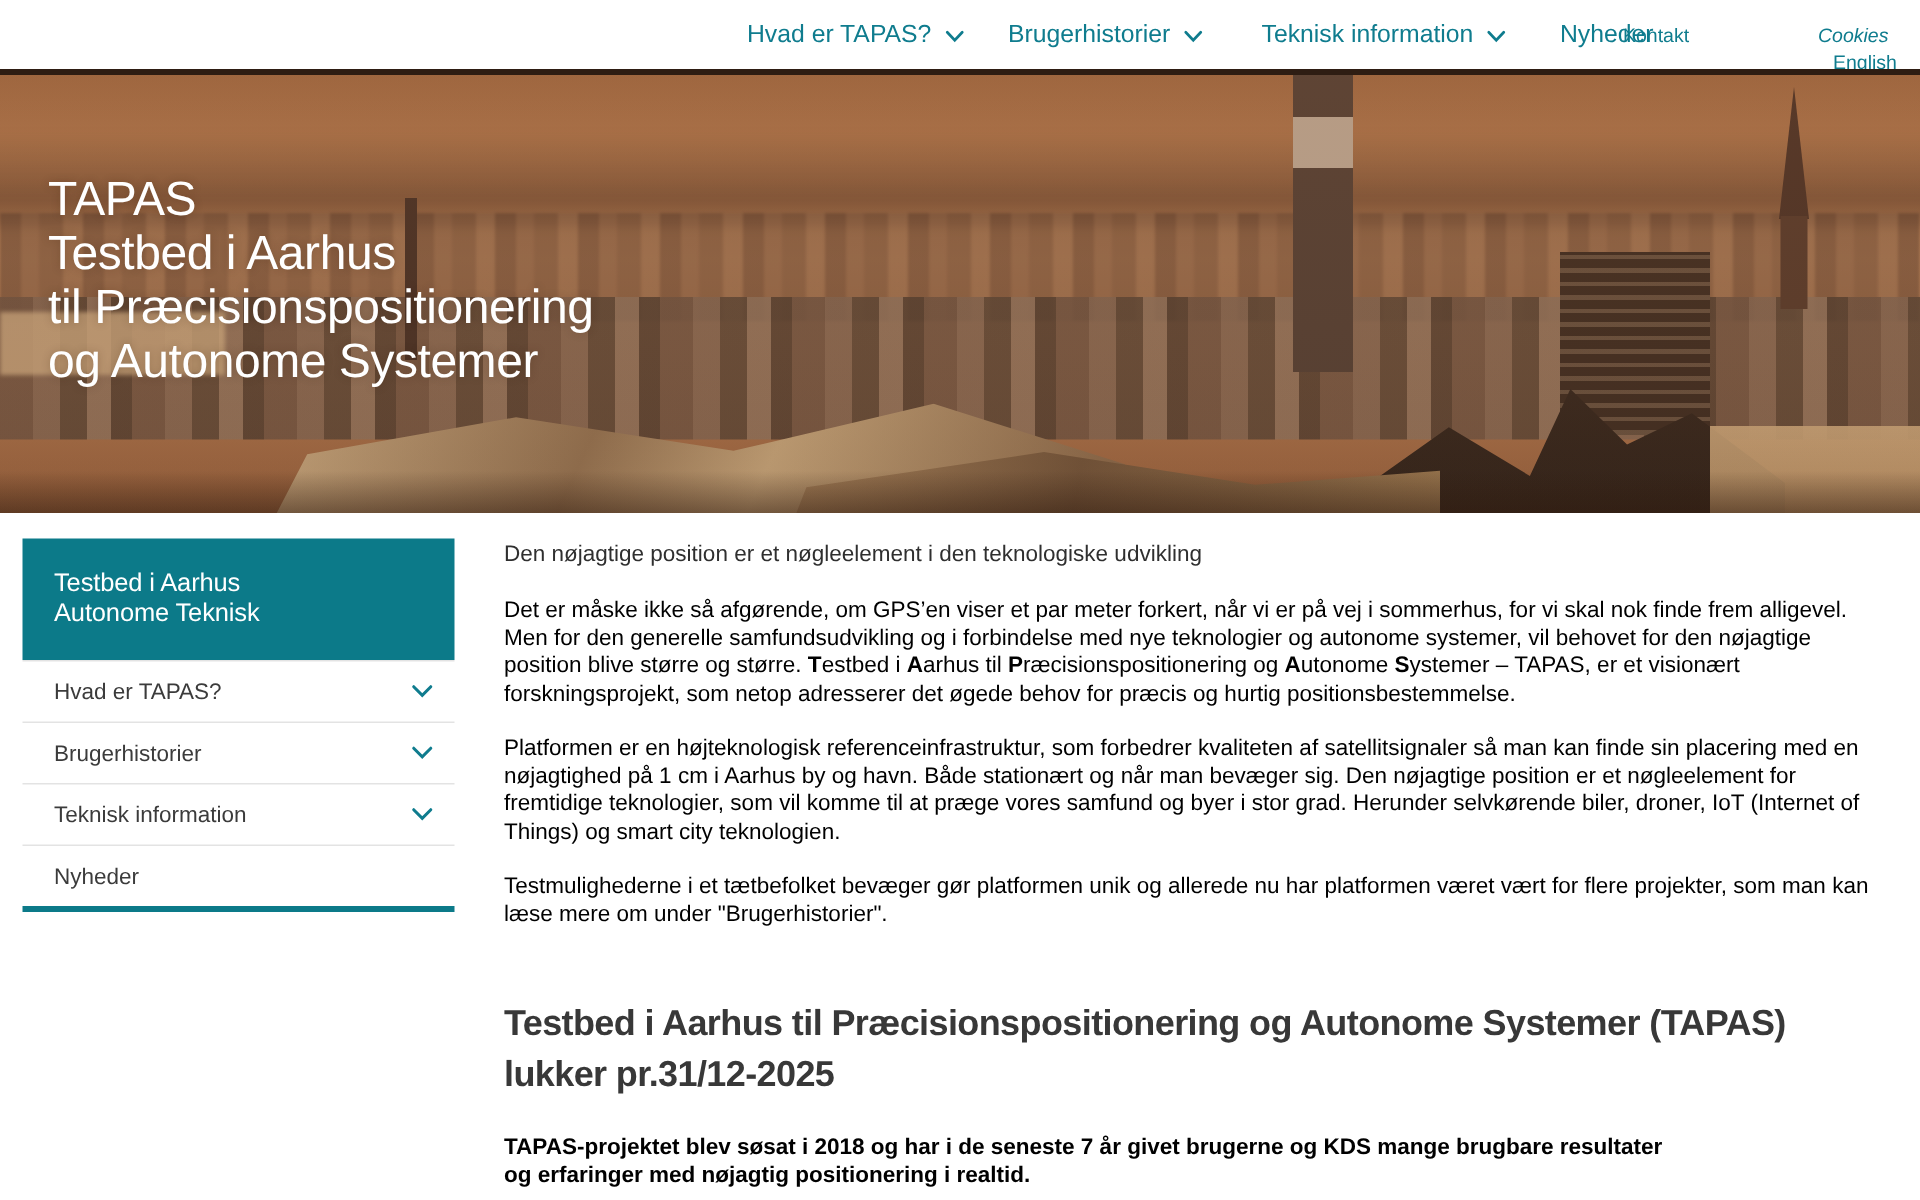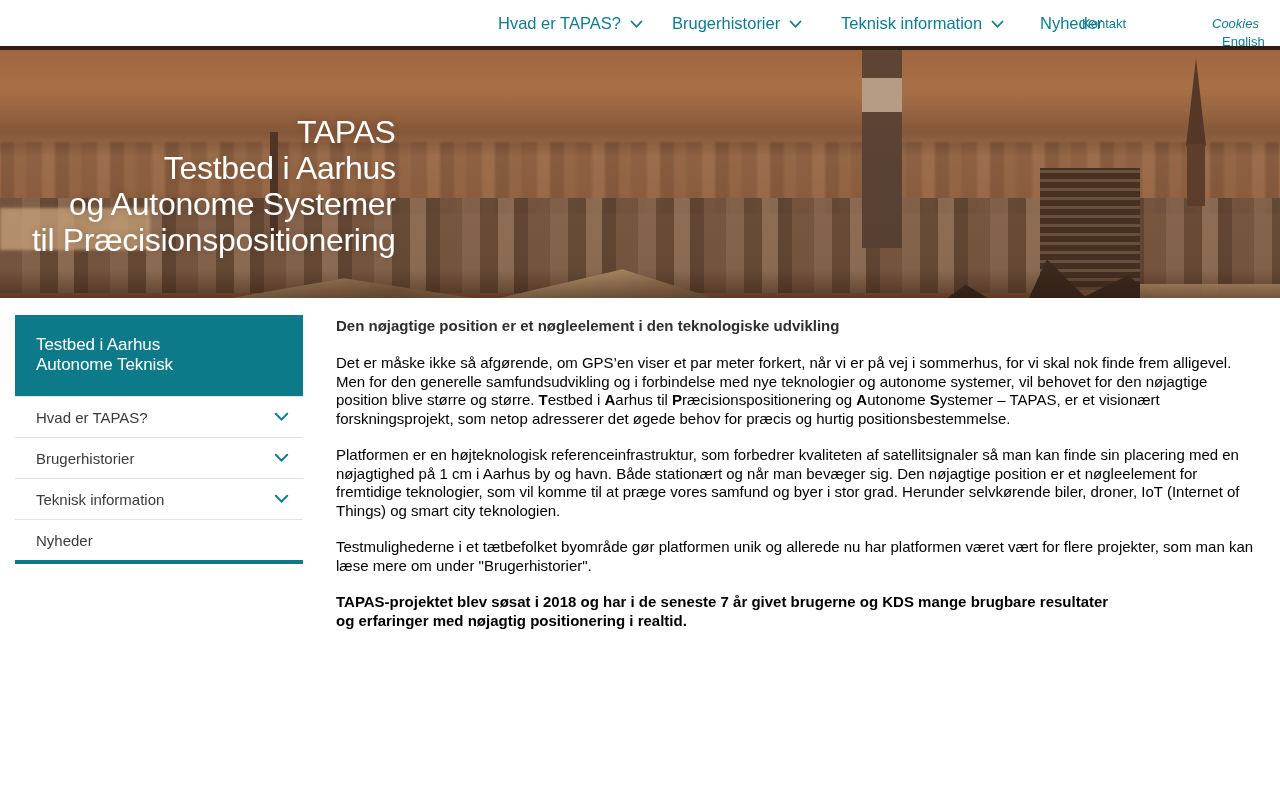--- a/index.html
+++ b/index.html
@@ -28,24 +28,23 @@
     display: flex; align-items: center;
     color: #0f7c8e; font-size: 13px; cursor: pointer; white-space: nowrap;
     background: transparent;
   }
   .util-link.u1 { left: 1082px; align-items: center; }
   .util-link.u2 { left: 1212px; font-style: italic; }
   .util-link.u3 { left: 1222px; margin-top: 18px; }
 
   
   .hero {
-    position: relative; height: 252px; overflow: hidden;
+    position: relative; height: 296px; overflow: hidden;
     border-top: 4px solid #2e1d13;
     background: linear-gradient(180deg, #9e6740 0%, #ad754c 18%, #b9835a 42%, #b1784f 62%, #a06a45 82%, #8f5c3a 100%);
-    text-align: right;
   }
   .h-haze { position: absolute; left: -40px; right: -40px; top: 38px; height: 64px;
     background: linear-gradient(180deg, rgba(0,0,0,0) 0%, rgba(74,46,30,0.50) 70%, rgba(74,46,30,0.18) 100%);
     filter: blur(3px); }
   .h-cityfar { position: absolute; left: 0; right: 0; top: 92px; height: 72px; opacity: .55; filter: blur(1px);
     background: repeating-linear-gradient(90deg, rgba(72,50,38,.85) 0 14px, rgba(108,78,58,.85) 14px 26px, rgba(88,62,46,.85) 26px 42px, rgba(124,92,68,.8) 42px 55px); }
   .h-citymid { position: absolute; left: 0; right: 0; top: 148px; height: 95px; opacity: .85;
     background: repeating-linear-gradient(90deg, #6b5140 0 22px, #7e6350 22px 40px, #564334 40px 58px, #8a6f5a 58px 74px, #4e3c2f 74px 88px); }
   .h-water { position: absolute; left: 0; top: 158px; width: 150px; height: 42px; background: #caa87f; opacity: .8; filter: blur(1.5px); }
   .h-chimney { position: absolute; left: 270px; top: 82px; width: 8px; height: 108px; background: #452f24; }
@@ -89,21 +88,21 @@
   .menu-item {
     display: flex; justify-content: space-between; align-items: center;
     height: 41px; padding: 0 14px 0 21px;
     border-top: 1px solid #e3e3e3;
     font-size: 15px; color: #3b3b3b; background: #fff; cursor: pointer;
   }
   .menu-item .side-chevron { color: #0f7c8e; display: flex; align-items: center; }
 
   
   .main { margin-left: 33px; width: 926px; padding-top: 2px; }
-  .intro-heading { font-size: 15px; font-weight: bold; color: #2f2f2f; margin: 0 0 19px 0; line-height: 18px; }
+  .intro-heading { font-size: 15px; font-weight: normal; color: #2f2f2f; margin: 0 0 19px 0; line-height: 18px; }
   .main p { font-size: 15px; line-height: 18.5px; margin: 0 0 18px 0; color: #000000; }
   .section-heading {
     font-size: 24px; line-height: 34px; font-weight: bold; color: #383838;
     letter-spacing: -0.4px; margin: 47px 0 22px 0;
   }
   .closing { font-weight: bold; max-width: 790px; color: #3b3b3b; }
 </style>
 </head>
 <body>
 
@@ -160,22 +159,22 @@
   <div class="h-spire-base"></div>
   <div class="h-church"></div>
   <div class="h-plaza"></div>
   <div class="h-roof1"></div>
   <div class="h-roof2"></div>
   <div class="h-fg-shadow"></div>
   <div class="h-tint"></div>
   <div class="hero-title">
     <div>TAPAS</div>
     <div>Testbed i Aarhus</div>
+    <div>til Præcisionspositionering</div>
     <div>og Autonome Systemer</div>
-    <div>til Præcisionspositionering</div>
   </div>
 </div>
 
 <div class="layout">
 
   <aside class="sidebar">
     <div class="sidebar-header">
       <div>Testbed i Aarhus</div>
       <div>Autonome Teknisk</div>
     </div>
@@ -207,17 +206,18 @@
       <div class="menu-item">
         <span>Nyheder</span>
       </div>
     </nav>
   </aside>
 
   <main class="main">
     <div class="intro-heading">Den nøjagtige position er et nøgleelement i den teknologiske udvikling</div>
     <p><span>Det er måske ikke så afgørende, om GPS’en viser et par meter forkert, når vi er på vej i sommerhus, for vi skal nok finde frem alligevel. Men for den generelle samfundsudvikling og i forbindelse med nye teknologier og autonome systemer, vil behovet for den nøjagtige position blive større og større. </span><span style="font-weight: bold;">T</span><span>estbed i </span><span style="font-weight: bold;">A</span><span>arhus til </span><span style="font-weight: bold;">P</span><span>ræcisionspositionering og </span><span style="font-weight: bold;">A</span><span>utonome </span><span style="font-weight: bold;">S</span><span>ystemer – TAPAS, er et visionært forskningsprojekt, som netop adresserer det øgede behov for præcis og hurtig positionsbestemmelse.</span></p>
     <p>Platformen er en højteknologisk referenceinfrastruktur, som forbedrer kvaliteten af satellitsignaler så man kan finde sin placering med en nøjagtighed på 1 cm i Aarhus by og havn. Både stationært og når man bevæger sig. Den nøjagtige position er et nøgleelement for fremtidige teknologier, som vil komme til at præge vores samfund og byer i stor grad. Herunder selvkørende biler, droner, IoT (Internet of Things) og smart city teknologien.</p>
-    <p>Testmulighederne i et tætbefolket byområde gør platformen unik og allerede nu har platformen været vært for flere projekter, som man kan læse mere om under "Brugerhistorier".</p>
+    <p>Testmulighederne i et tætbefolket bevæger gør platformen unik og allerede nu har platformen været vært for flere projekter, som man kan læse mere om under "Brugerhistorier".</p>
+    <h2 class="section-heading">Testbed i Aarhus til Præcisionspositionering og Autonome Systemer (TAPAS) lukker pr.31/12-2025</h2>
     <p class="closing">TAPAS-projektet blev søsat i 2018 og har i de seneste 7 år givet brugerne og KDS mange brugbare resultater og erfaringer med nøjagtig positionering i realtid.</p>
   </main>
 
 </div>
 
 </body></html>

